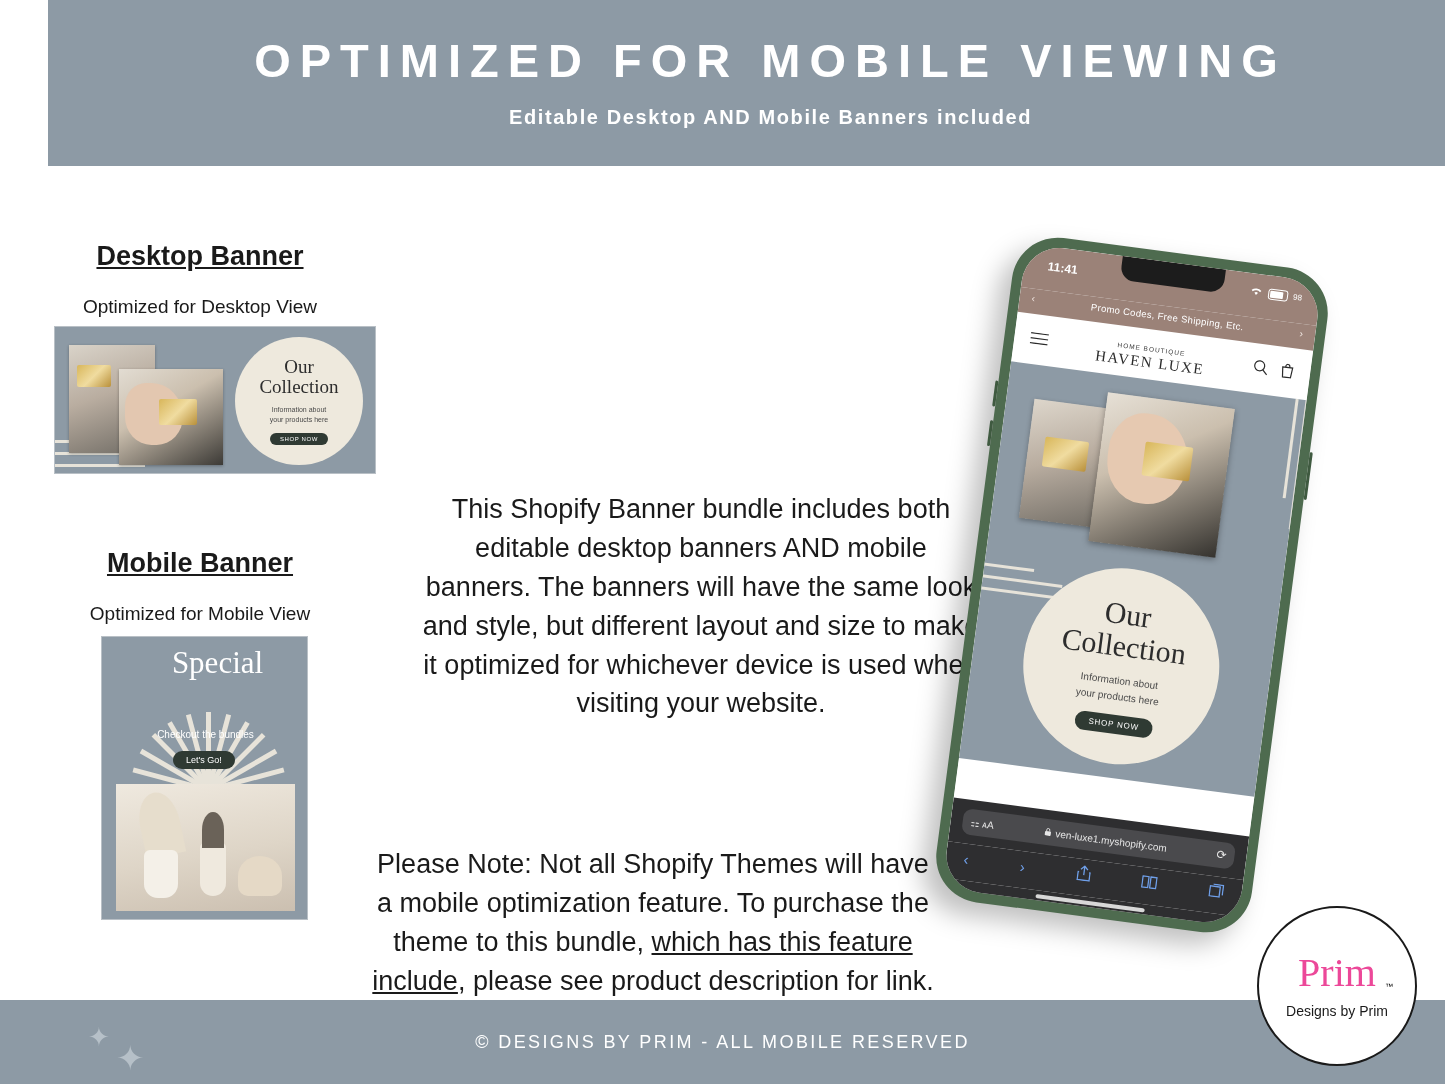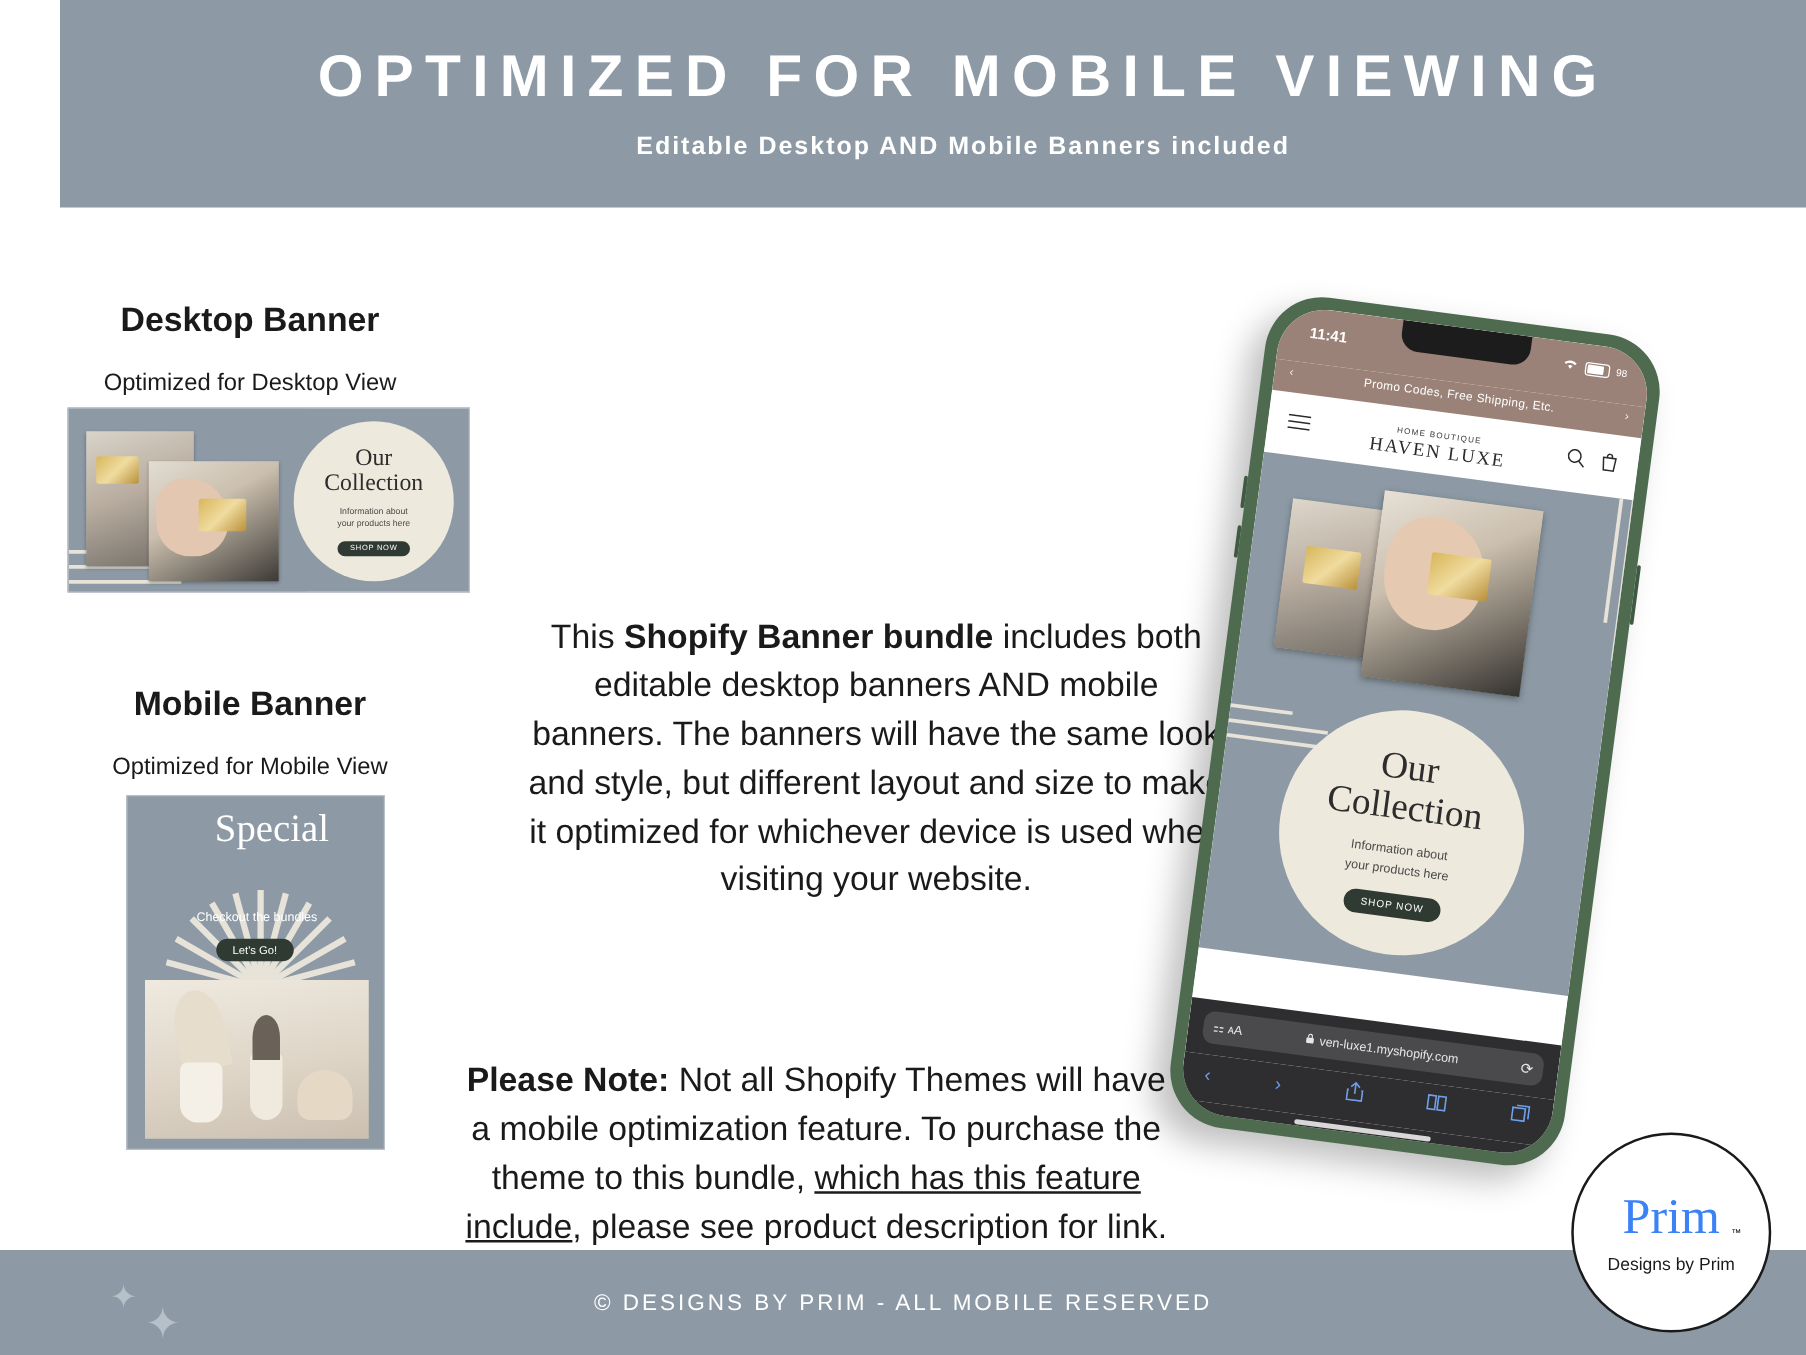--- a/index.html
+++ b/index.html
@@ -48,20 +48,21 @@
   }
 
   
   .left-col { position: absolute; left: 0; top: 166px; width: 400px; }
 
   .sec-title {
     text-align: center;
     font-size: 27px;
     font-weight: bold;
     color: #1a1a1a;
+    text-decoration: underline;
   }
   .sec-sub {
     text-align: center;
     font-size: 19px;
     color: #1a1a1a;
     margin-top: 12px;
   }
 
   
   .desk-thumb {
@@ -172,21 +173,21 @@
   }
   .para2 {
     position: absolute;
     left: 372px; top: 845px;
     width: 562px;
     text-align: center;
     font-size: 27px;
     line-height: 1.44;
     color: #1a1a1a;
   }
-  .b { font-weight: bold; }
+  .b { font-weight: normal; }
   .u { text-decoration: underline; }
 
   
   .phone-wrap {
     position: absolute; left: 955px; top: 240px; width: 430px; height: 700px;
   }
   .phone {
     position: absolute; left: 18px; top: 10px;
     width: 318px; height: 670px;
     background: #4e6b4f;
@@ -291,21 +292,21 @@
   }
   .sparkle { position: absolute; color: #b6c0c8; }
 
   
   .logo {
     position: absolute; right: 28px; bottom: 18px;
     width: 160px; height: 160px; border-radius: 50%;
     background: #ffffff; border: 2px solid #1a1a1a;
     display: flex; flex-direction: column; align-items: center; justify-content: center;
   }
-  .logo-prim { font-family: "Liberation Serif", serif; font-size: 40px; color: #3b82f6; line-height: 1; text-align: center; }
+  .logo-prim { font-family: "Liberation Serif", serif; font-size: 40px; color: #ec4899; line-height: 1; text-align: center; }
   .logo-sub { font-size: 14px; color: #1a1a1a; margin-top: 10px; }
   .logo-tm { font-size: 8px; position: absolute; right: 22px; top: 74px; }
 </style>
 </head>
 <body>
 
 <div class="page">
 
   <div class="header">
     <div class="header-title">OPTIMIZED FOR MOBILE VIEWING</div>

